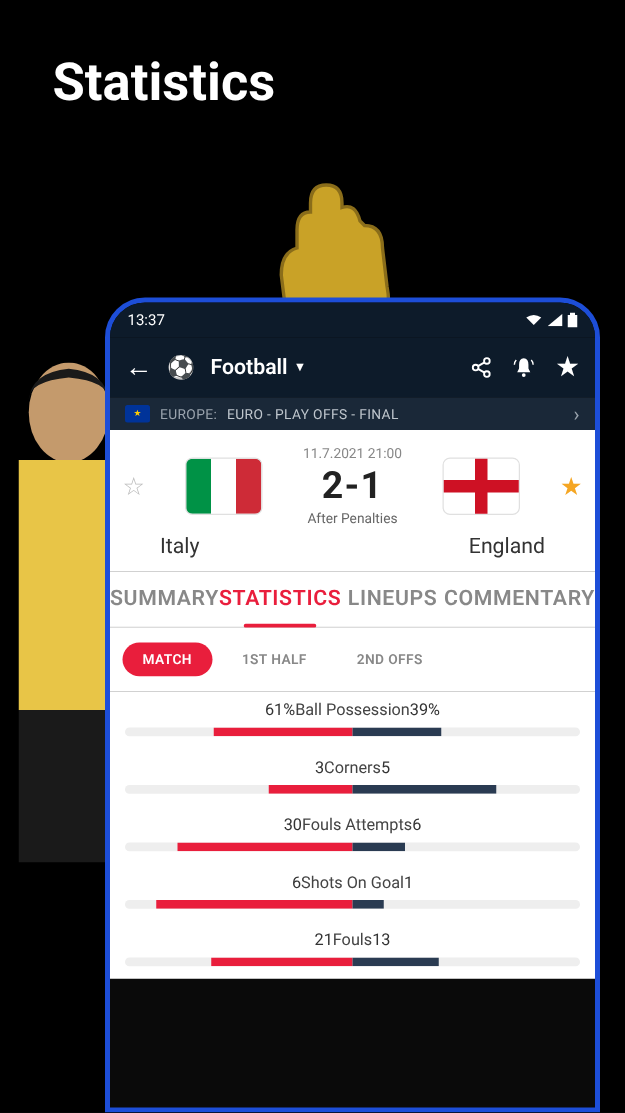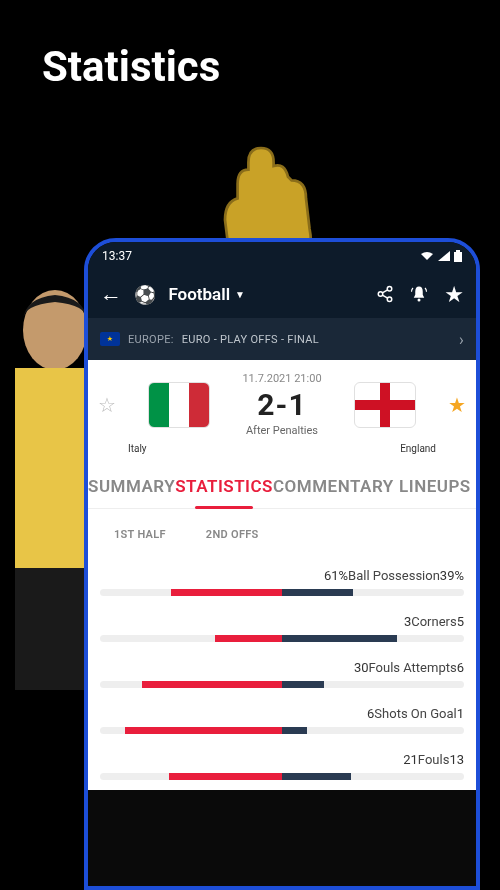--- a/index.html
+++ b/index.html
@@ -44,21 +44,21 @@
   color: #fff;
 }
 .back-arrow { font-size: 22px; }
 .soccer-icon { font-size: 18px; }
 .sport-name { font-size: 17px; font-weight: 600; flex: 1; display: flex; align-items: center; gap: 5px; }
 .dropdown-arrow { font-size: 10px; }
 .header-icons { display: flex; gap: 16px; align-items: center; font-size: 18px; }
 
 .competition-bar {
   background: #1a2838;
-  height: 42px;
+  height: 26px;
   display: flex;
   align-items: center;
   padding: 0 12px;
   gap: 8px;
   color: #9aa3ad;
   font-size: 11px;
   letter-spacing: 0.3px;
 }
 .competition-bar .chev { margin-left: auto; font-size: 16px; color: #9aa3ad; }
 .comp-name { color: #bfc6cd; }
@@ -69,34 +69,34 @@
 .fav-star.active { color: #f5a623; }
 .team-flag { width: 62px; height: 46px; border-radius: 6px; border: 1px solid #e0e0e0; }
 .flag-italy { background: linear-gradient(to right, #009246 33.3%, #fff 33.3%, #fff 66.6%, #ce2b37 66.6%); }
 .flag-england { background: #fff; position: relative; }
 .flag-england::before { content: ''; position: absolute; top: 0; bottom: 0; left: 50%; width: 10px; margin-left: -5px; background: #ce1124; }
 .flag-england::after { content: ''; position: absolute; left: 0; right: 0; top: 50%; height: 10px; margin-top: -5px; background: #ce1124; }
 .score-block { text-align: center; }
 .match-date { font-size: 11px; color: #888; margin-bottom: 2px; }
 .score { font-size: 30px; font-weight: 700; color: #222; letter-spacing: 1px; }
 .after-pen { font-size: 11px; color: #666; margin-top: 2px; }
-.team-names { display: flex; justify-content: space-between; padding: 6px 30px 4px; font-size: 10px; color: #333; text-align: center; }
+.team-names { display: flex; justify-content: space-between; padding: 6px 30px 4px; font-size: 17px; color: #333; text-align: center; }
 
 .tabs { background: #fff; display: flex; border-bottom: 1px solid #eee; }
 .tab { flex: 1; text-align: center; padding: 12px 0; font-size: 17px; font-weight: 600; color: #888; letter-spacing: 0.5px; position: relative; }
 .tab.active { color: #e91e3c; }
 .tab.active::after { content: ''; position: absolute; bottom: -1px; left: 20%; right: 20%; height: 3px; background: #e91e3c; border-radius: 2px; }
 
 .period-tabs { background: #fff; padding: 12px 10px; display: flex; gap: 8px; }
 .period-tab { padding: 7px 16px; border-radius: 16px; font-size: 11px; font-weight: 600; color: #888; letter-spacing: 0.3px; }
 .period-tab.active { background: #e91e3c; color: #fff; }
 
 .stats { background: #fff; padding: 0 12px; }
 .stat-row { padding: 8px 0 10px; border-bottom: 0; }
-.stat-header { display: flex; justify-content: flex-end; align-items: center; font-size: 13px; color: #333; margin-bottom: 6px; }
+.stat-header { display: flex; justify-content: center; align-items: center; font-size: 13px; color: #333; margin-bottom: 6px; }
 .stat-label { font-size: 13px; color: #444; }
 .stat-bar { height: 7px; background: #eee; border-radius: 4px; display: flex; overflow: hidden; }
 .bar-home { background: #e91e3c; }
 .bar-away { background: #2a3b52; }
 .bar-spacer { }
 
 .eu-flag { width: 20px; height: 14px; background: #003399; border-radius: 2px; position: relative; }
 .eu-flag::after { content: '★'; position: absolute; top: 50%; left: 50%; transform: translate(-50%, -50%); color: #ffcc00; font-size: 7px; }
 </style>
 </head>
@@ -178,25 +178,26 @@
     </div>
     <div class="team-names">
       <span>Italy</span>
       <span>England</span>
     </div>
   </div>
 
   <div class="tabs">
     <div class="tab">SUMMARY</div>
     <div class="tab active">STATISTICS</div>
+    <div class="tab">LINEUPS</div>
     <div class="tab">COMMENTARY</div>
-    <div class="tab">LINEUPS</div>
   </div>
 
   <div class="period-tabs">
+    <div class="period-tab active">MATCH</div>
     <div class="period-tab">1ST HALF</div>
     <div class="period-tab">2ND OFFS</div>
   </div>
 
   <div class="stats" id="stats-container">
       <div class="stat-row">
     <div class="stat-header">
       <span>61%</span>
       <span class="stat-label">Ball Possession</span>
       <span>39%</span>

